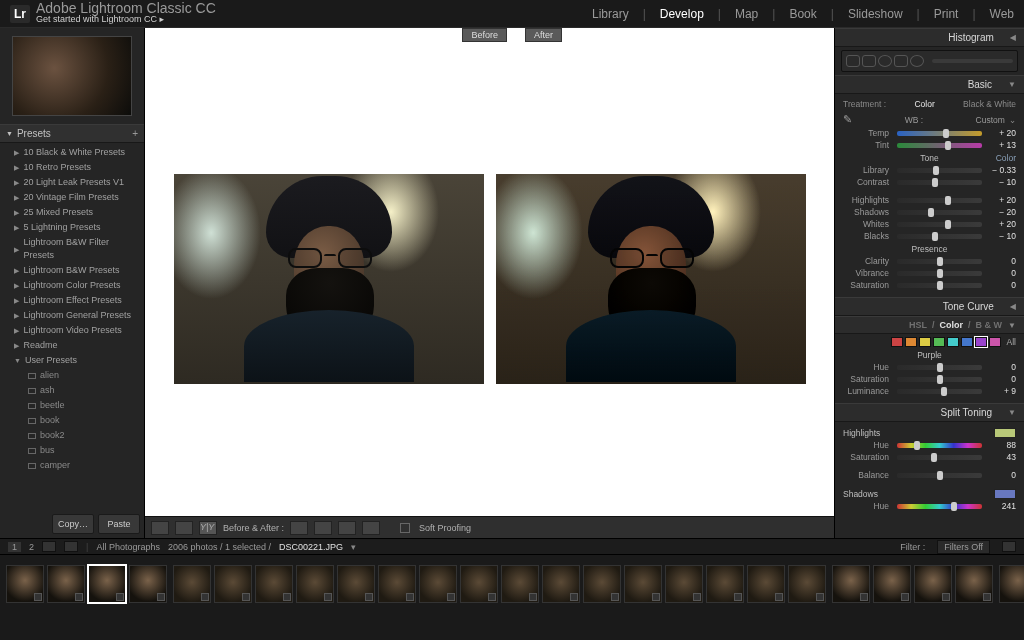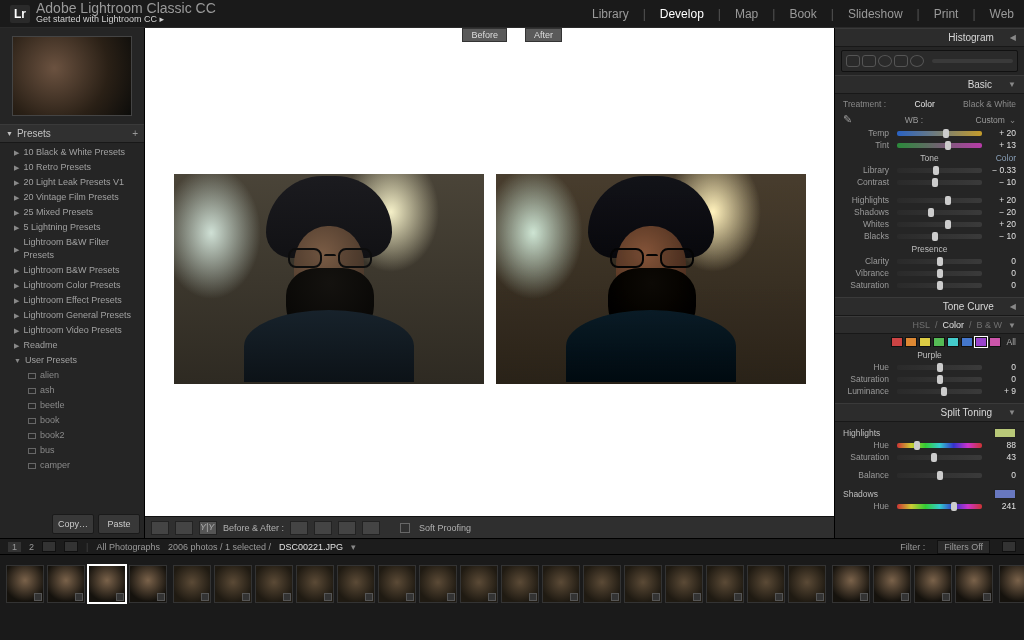--- a/index.html
+++ b/index.html
@@ -102,21 +102,21 @@
   .thumb.sel{outline:2px solid #fff;outline-offset:-1px;}
   .thumb.port{background:radial-gradient(circle at 50% 40%,#7a624a,#15120d 75%);}
   .badge{position:absolute;bottom:1px;right:1px;width:8px;height:8px;background:#333;border:1px solid #555;}
   .status .sbtn{width:14px;height:11px;background:#333;border:1px solid #111;}
   .status .divider{color:#444;}
   .filteroff{margin-left:auto;}
   .filterbox{background:#2a2a2a;padding:1px 6px;border:1px solid #111;margin-left:4px;}
 
   .nav-flags{margin-left:auto;font-size:8px;color:#888;letter-spacing:1px;}
   .plus{margin-left:auto;color:#999;cursor:pointer;}
-  .hsl-tabs{display:flex;justify-content:flex-end;gap:5px;font-size:9px;}
+  .hsl-tabs{display:flex;justify-content:flex-end;gap:5px;font-size:9px;font-weight:bold;}
   .hsl-tabs span{color:#707070;} .hsl-tabs .active{color:#e0e0e0;}
 </style>
 </head>
 <body>
 
 <div class="topbar">
   <div class="logo">Lr</div>
   <div class="app-sub">
     <span class="l1">Adobe Lightroom Classic CC</span>
     <span class="l2">Get started with Lightroom CC  ▸</span>

